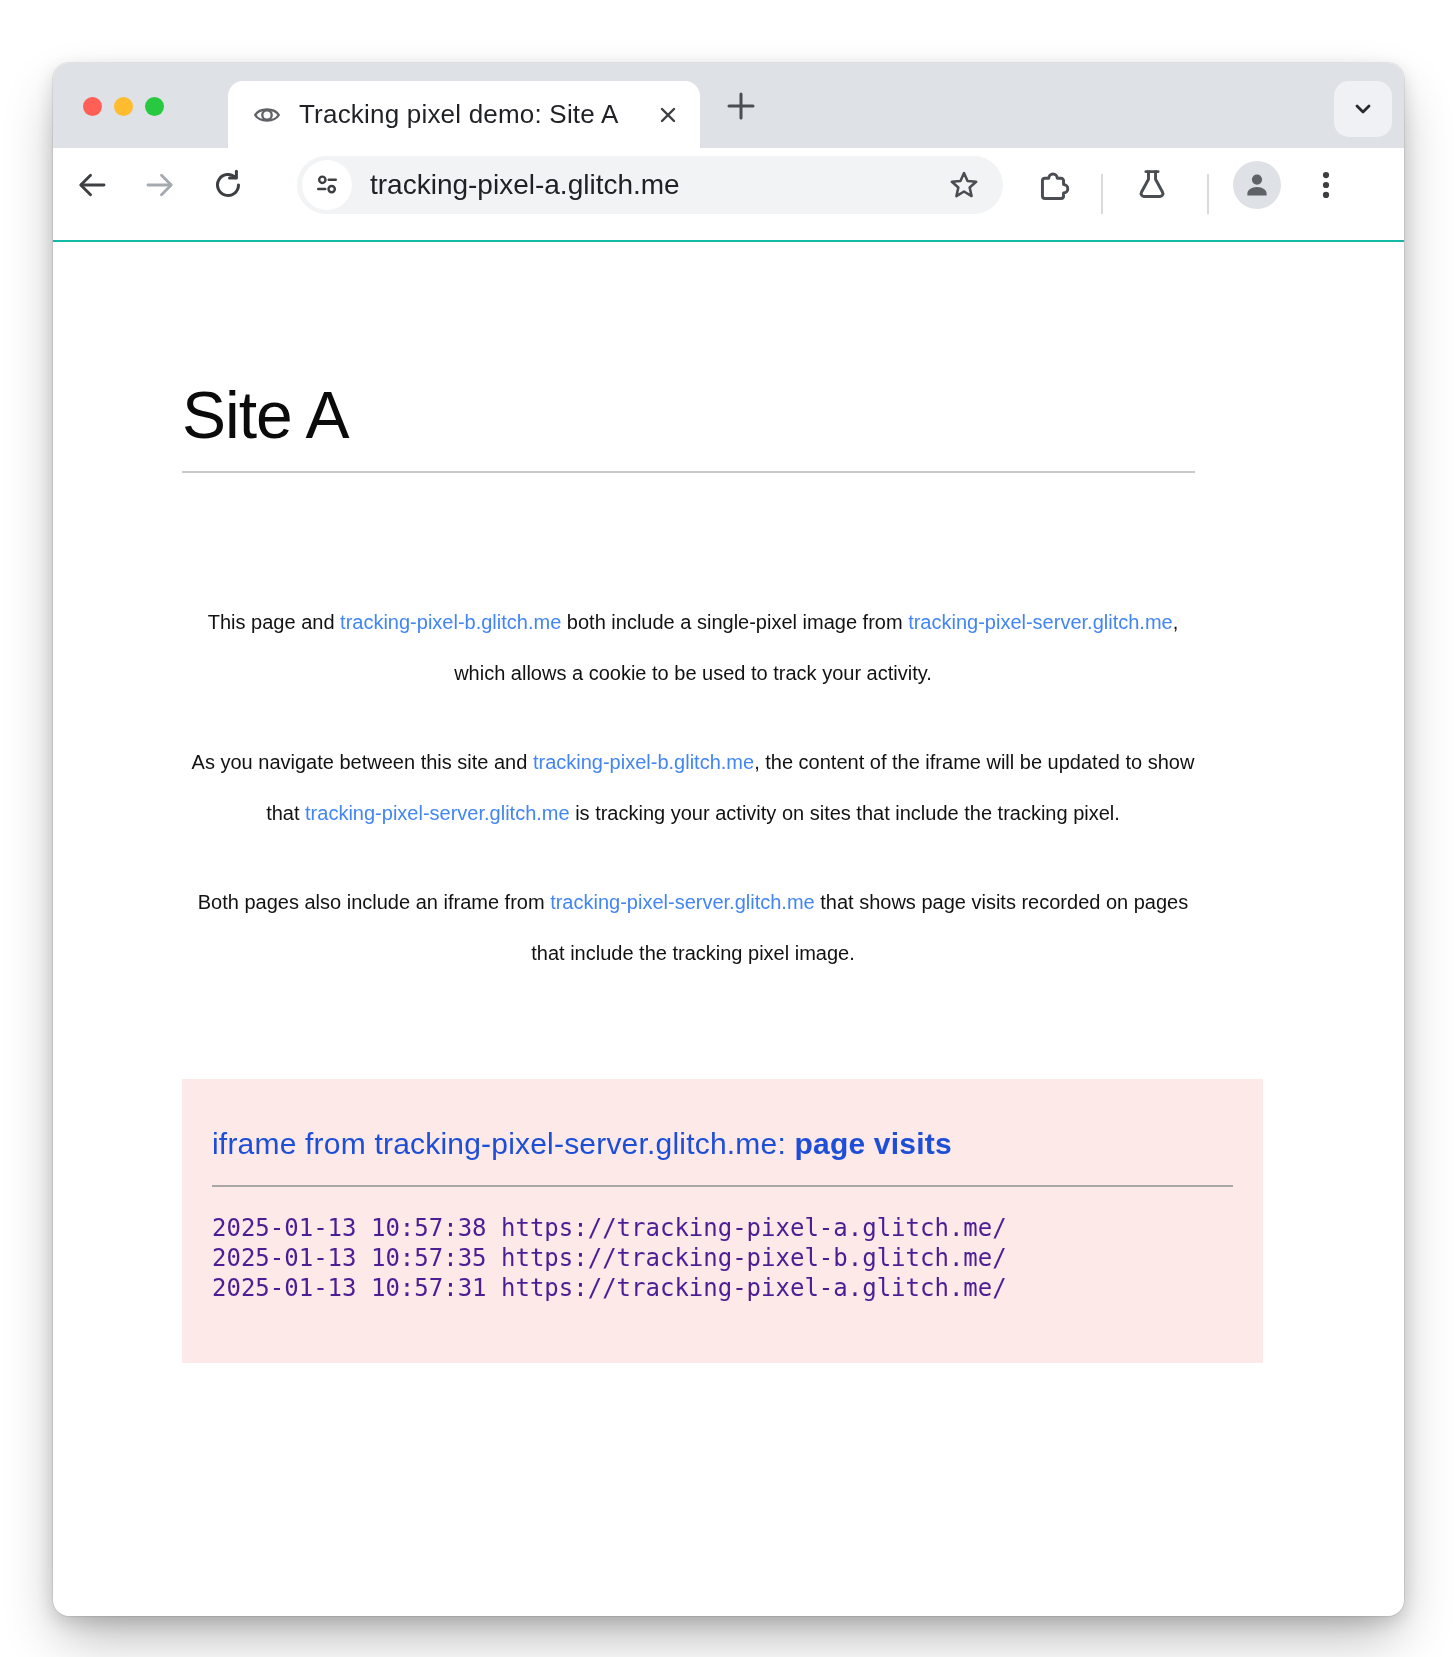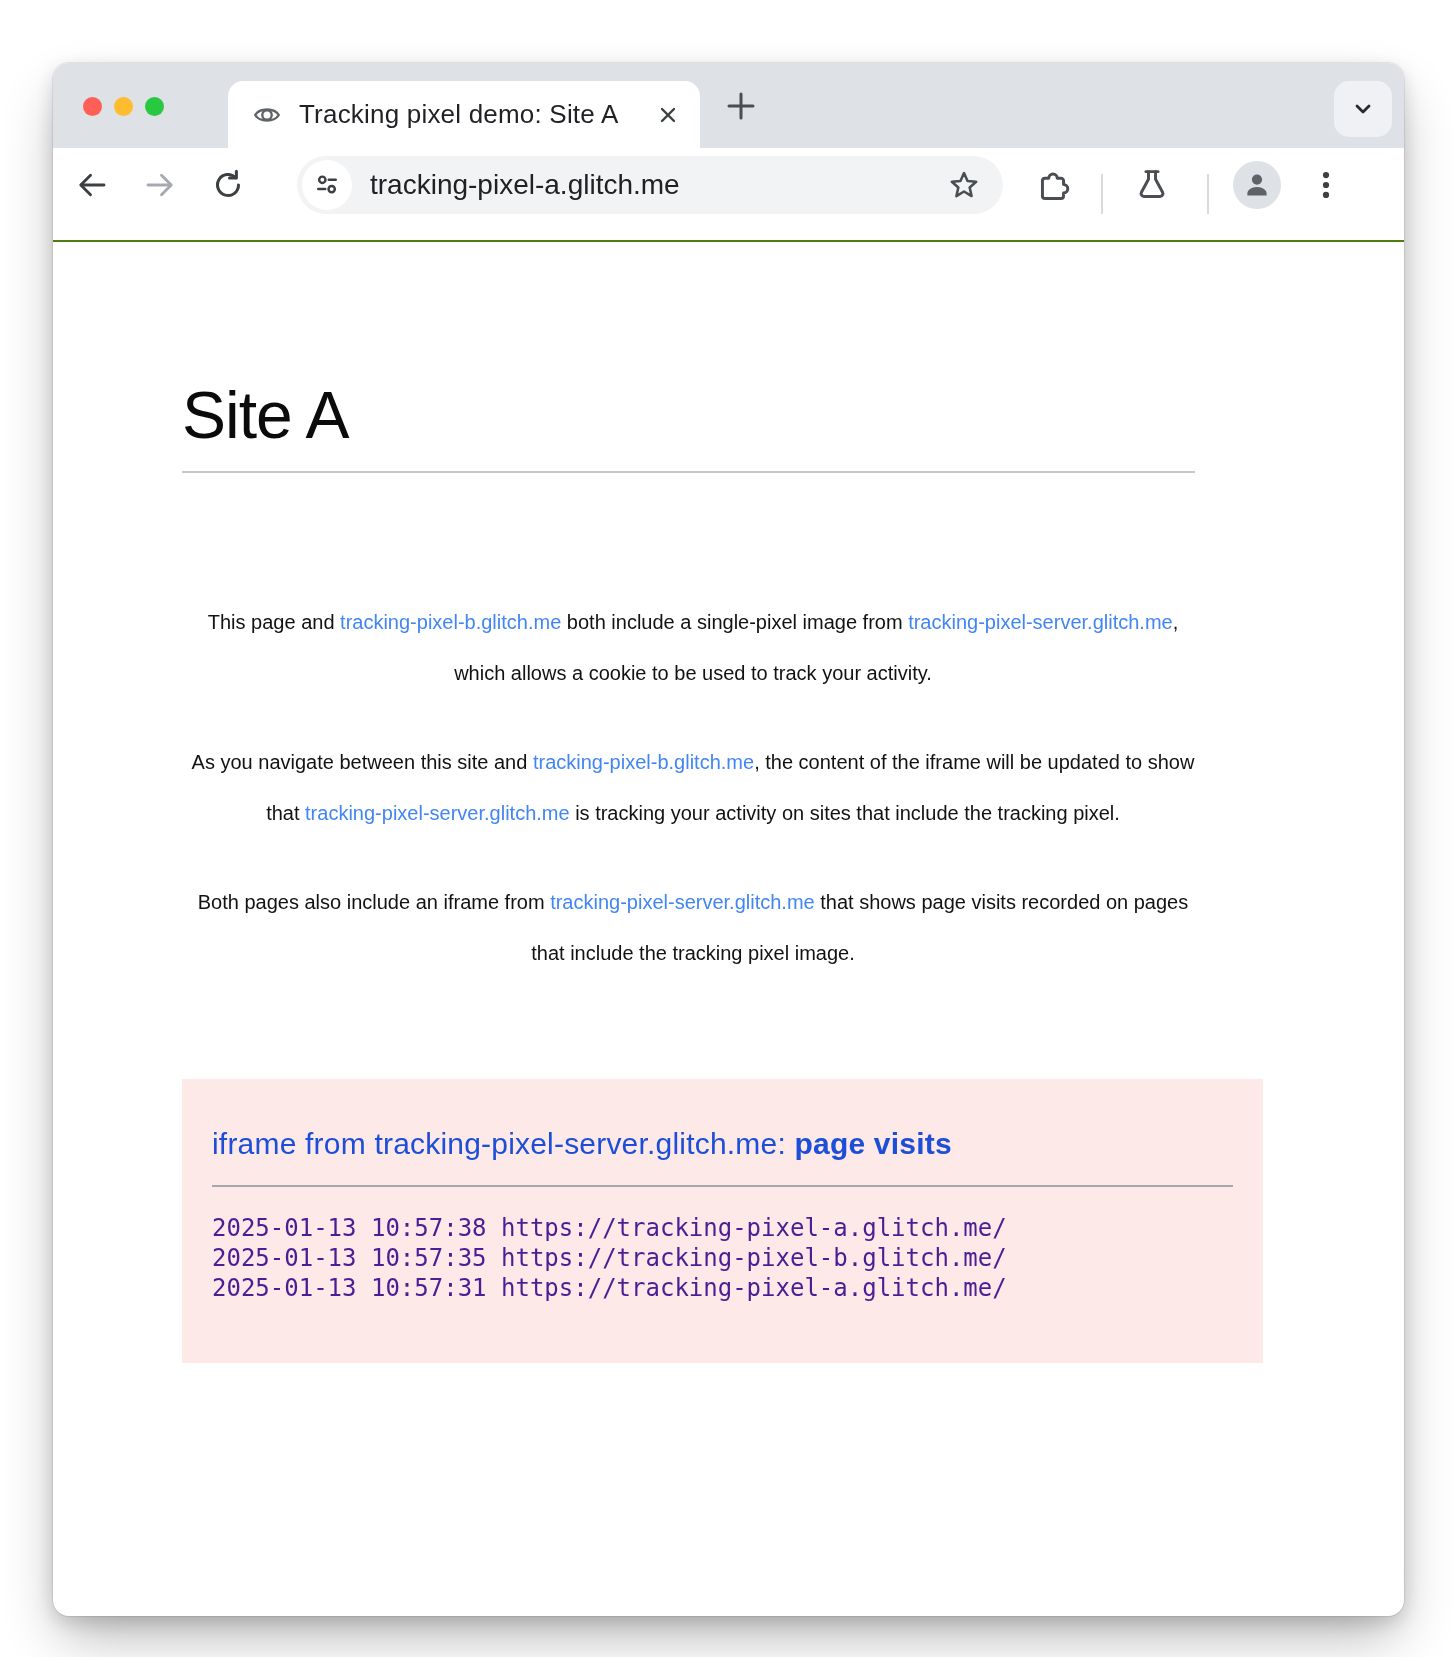--- a/index.html
+++ b/index.html
@@ -22,21 +22,21 @@
   .tab-title { flex:1; font-size:26px; color:#1F2125; margin-left:17px; white-space:nowrap;
     overflow:hidden; letter-spacing:0.2px; }
   .tab svg { flex:none; }
 
   .newtab { position:absolute; left:665px; top:20px; width:46px; height:46px; border-radius:10px;
     display:flex; align-items:center; justify-content:center; }
   .chevron-btn { position:absolute; right:12px; top:18px; width:58px; height:56px; border-radius:15px;
     background:#EFF1F4; display:flex; align-items:center; justify-content:center; }
 
   
-  .toolbar { position:relative; height:94px; background:#fff; border-bottom:2px solid #4d7c0f; }
+  .toolbar { position:relative; height:94px; background:#fff; border-bottom:2px solid #14b8a6; }
   .tool-ic { position:absolute; top:15px; width:44px; height:44px; display:flex;
     align-items:center; justify-content:center; }
   .ic-back{ left:17px; } .ic-fwd{ left:85px; } .ic-reload{ left:153px; }
   .omnibox { position:absolute; left:244px; top:8px; width:706px; height:58px; border-radius:29px;
     background:#F1F3F4; display:flex; align-items:center; }
   .site-info { width:50px; height:50px; border-radius:50%; background:#fff; margin-left:5px;
     display:flex; align-items:center; justify-content:center; flex:none; }
   .url-text { font-size:28px; color:#202124; margin-left:18px; flex:1; white-space:nowrap; }
   .star { margin-right:22px; flex:none; display:flex; }
   .ic-puzzle{ left:978px; } .ic-flask{ left:1077px; } .ic-dots{ left:1251px; }

